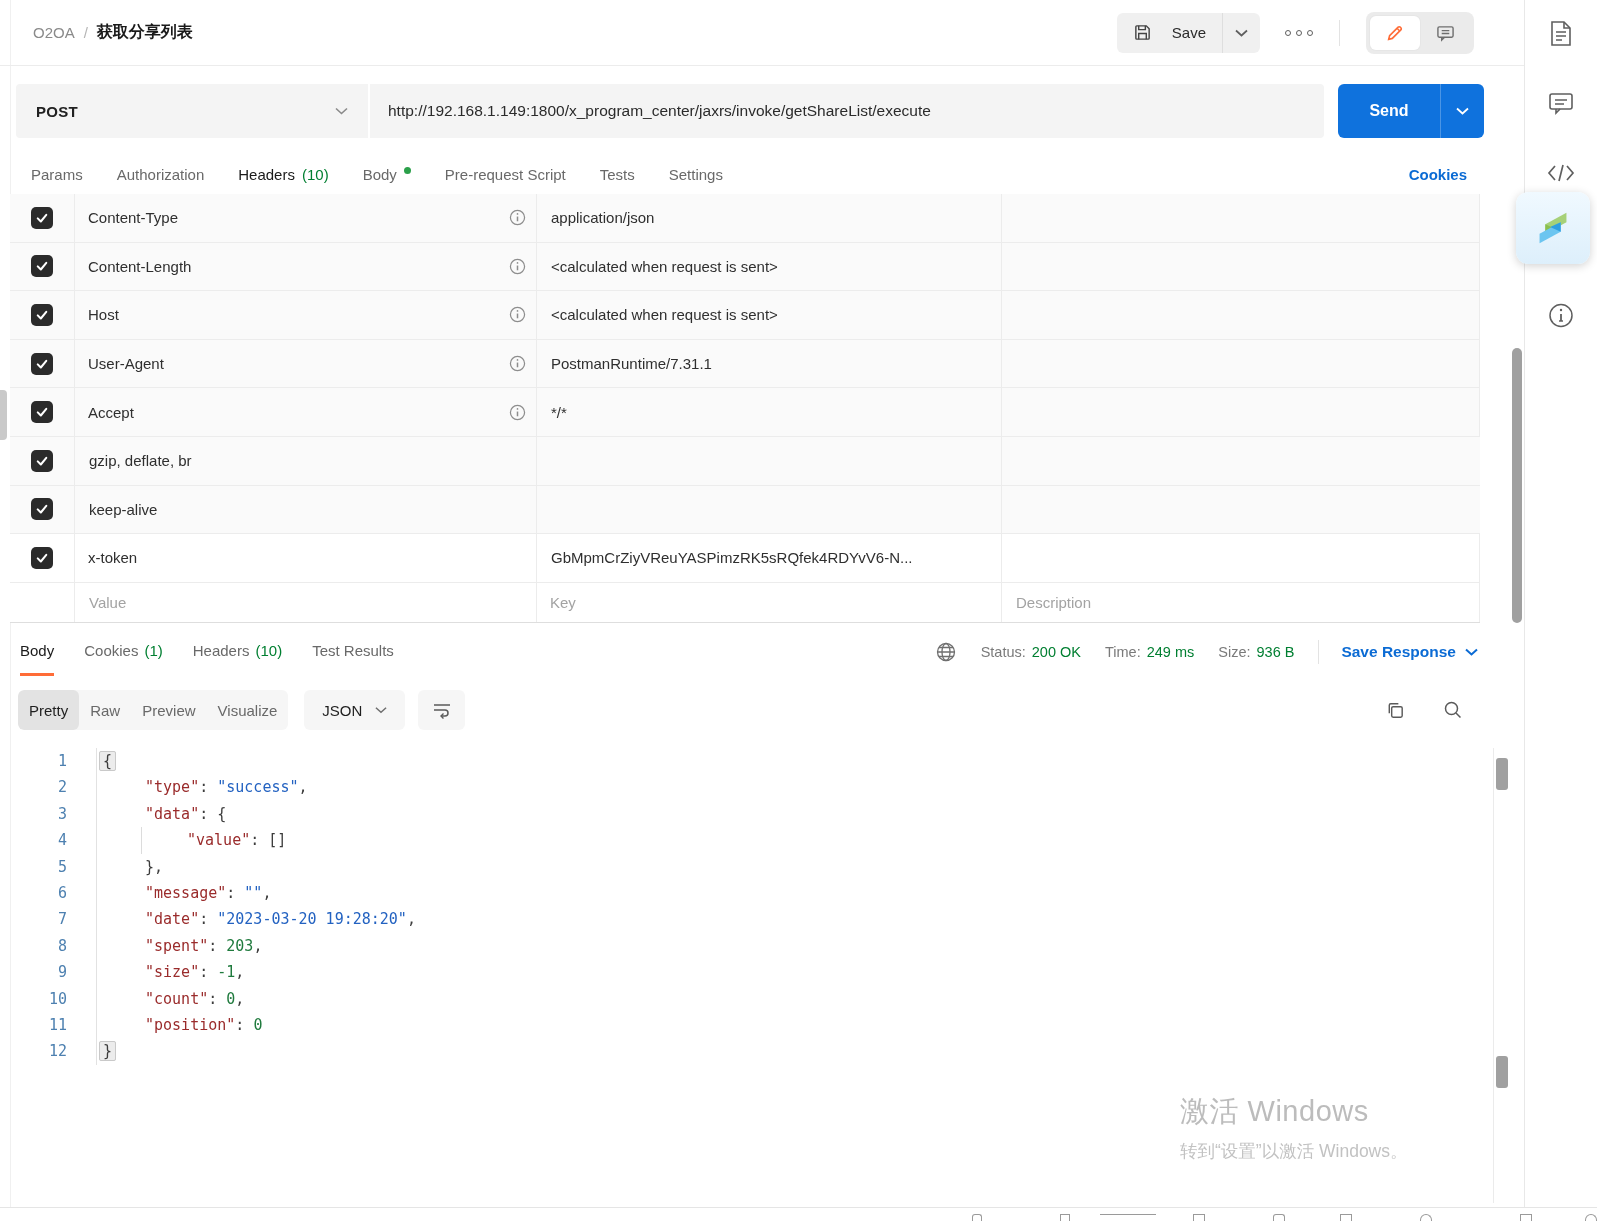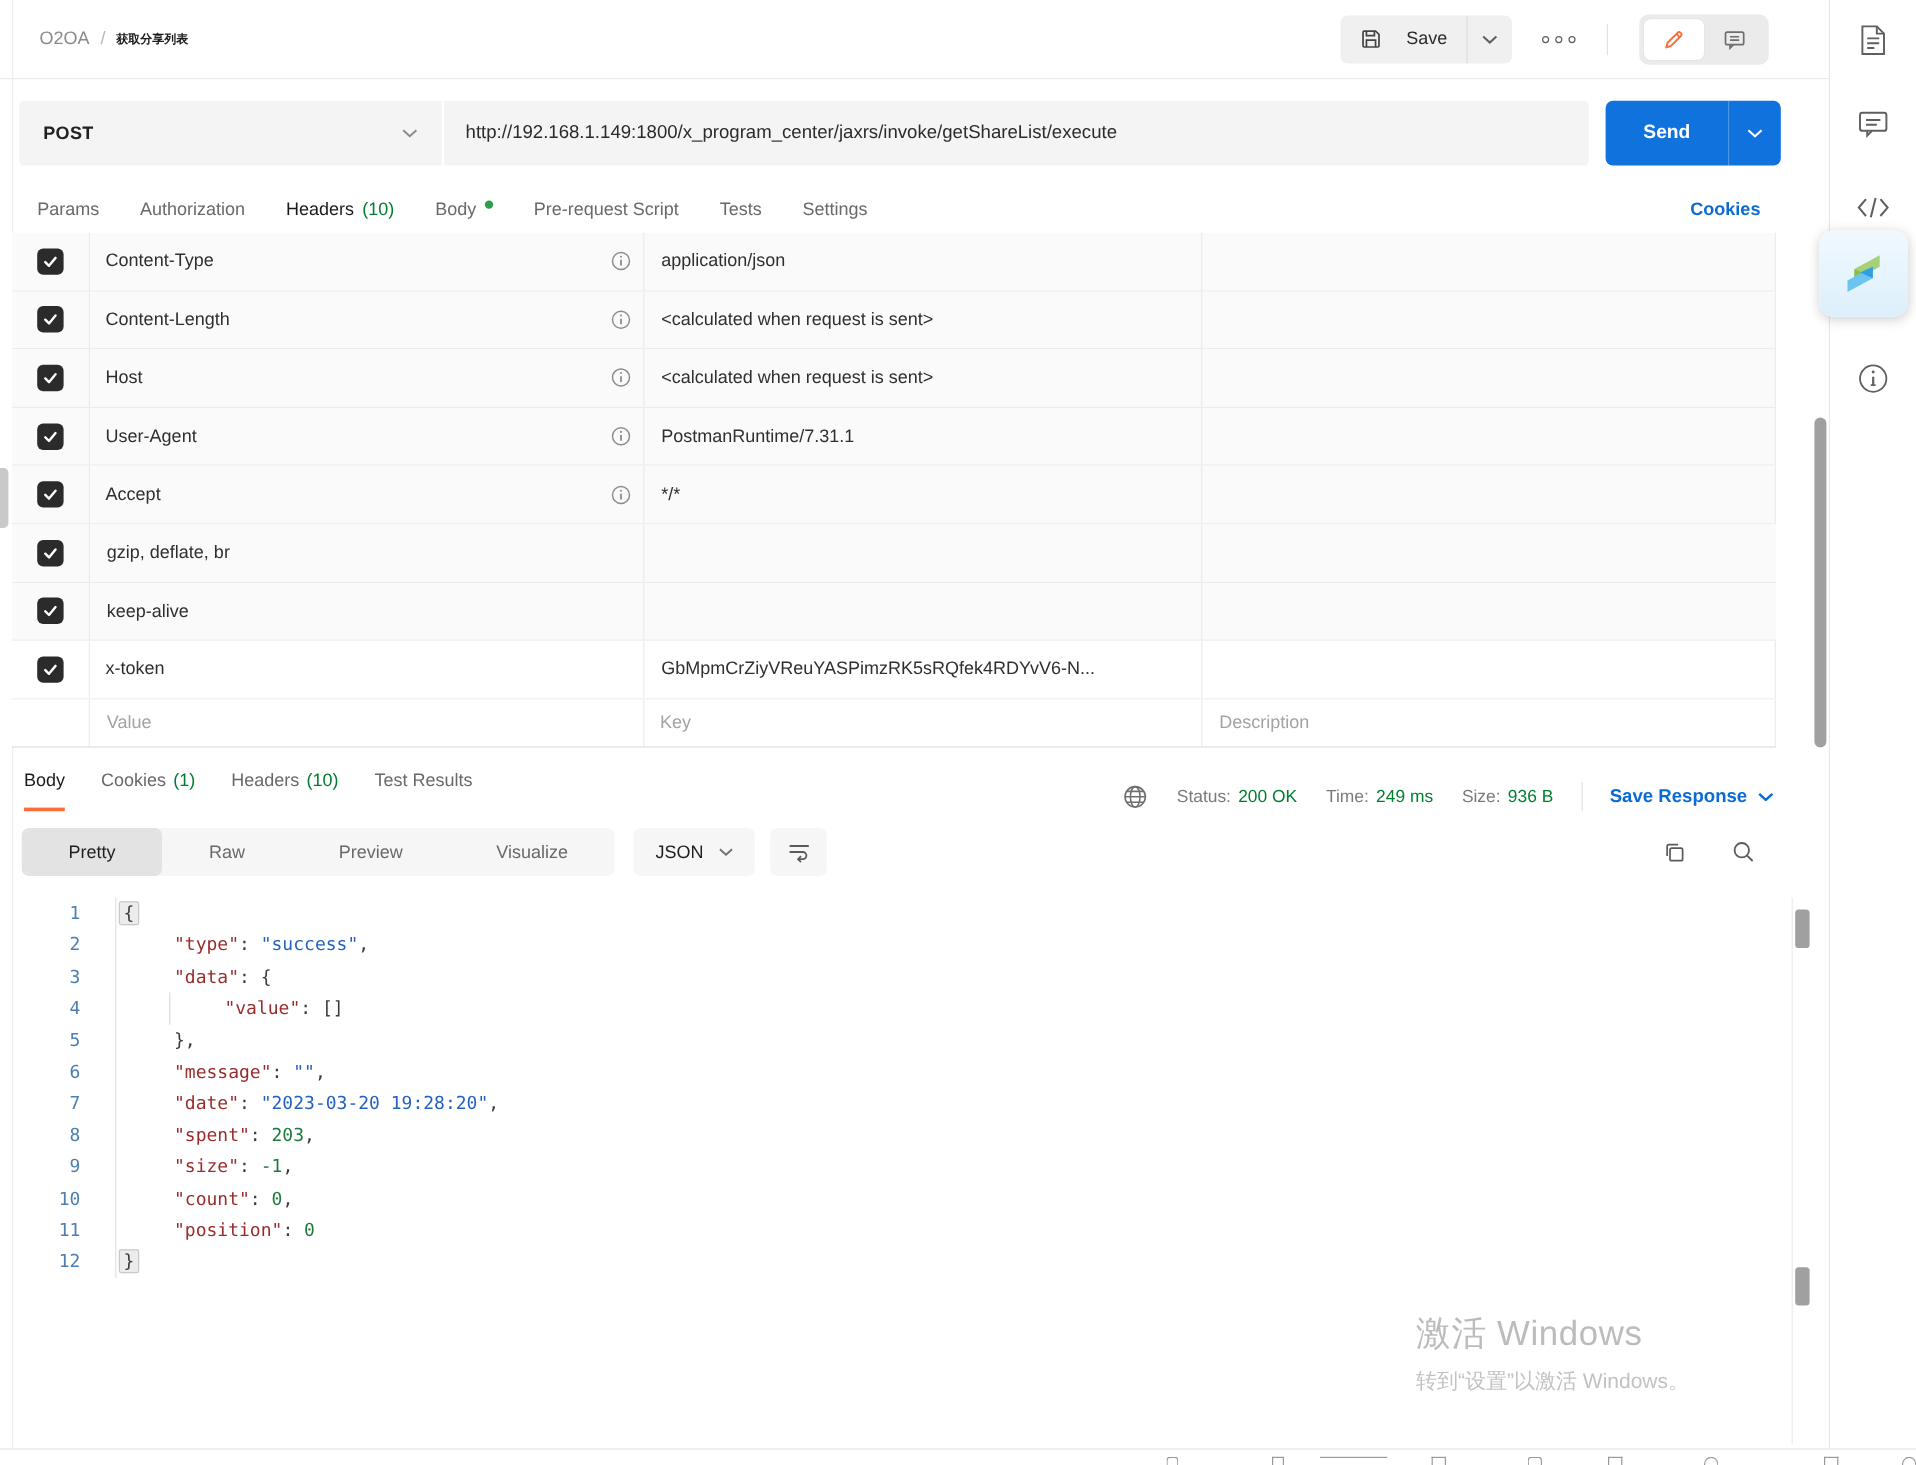--- a/index.html
+++ b/index.html
@@ -15,21 +15,21 @@
   .main{position:absolute;left:0;top:0;width:1524px;height:1221px;}
   .left-rail{position:absolute;left:10px;top:0;height:1207px;border-left:1px solid #f0f0f0;}
   .left-pill{position:absolute;left:0;top:390px;width:7px;height:50px;background:#c9c9c9;border-radius:0 4px 4px 0;}
 
   
   .topbar{position:absolute;left:0;top:0;width:1524px;height:66px;border-bottom:1px solid var(--border);
           display:flex;align-items:center;padding:0 50px 0 33px;}
   .crumb{display:flex;align-items:center;gap:9px;font-size:15px;}
   .crumb .ws{color:#8a8a8a;}
   .crumb .sep{color:#b5b5b5;}
-  .crumb .req{font-weight:bold;font-size:10px;color:#1a1a1a;}
+  .crumb .req{font-weight:bold;font-size:16px;color:#1a1a1a;}
   .tb-right{margin-left:auto;display:flex;align-items:center;}
   .save-group{display:flex;align-items:center;background:#f0f0f0;border-radius:6px;height:40px;overflow:hidden;}
   .save-main{display:flex;align-items:center;gap:20px;padding:0 16px;height:100%;font-size:15px;color:#2b2b2b;cursor:pointer;}
   .save-caret{width:38px;height:100%;display:flex;align-items:center;justify-content:center;border-left:1px solid #dedede;}
   .more{display:flex;gap:5px;margin:0 22px 0 21px;padding:8px 4px;}
   .more i{width:6px;height:6px;border:1.6px solid #5f5f5f;border-radius:50%;}
   .tb-div{width:1px;height:26px;background:#e3e3e3;margin-right:26px;}
   .seg-ec{display:flex;background:#ebebeb;border-radius:8px;padding:4px;}
   .seg-ec .seg{width:50px;height:34px;display:flex;align-items:center;justify-content:center;border-radius:6px;}
   .seg-ec .seg.on{background:#fff;box-shadow:0 0 0 1px #e6e6e6;}
@@ -68,32 +68,32 @@
   .cbx{width:22px;height:22px;border-radius:5px;background:#2b2b2b;display:flex;align-items:center;justify-content:center;}
   .info{margin-left:auto;margin-right:10px;flex:none;}
   .hrow:not(.has-info) .info{display:none;}
   .hrow.empty{height:40px;border-bottom:1px solid #dedede;background:#fff;color:var(--ph);}
   .hscroll{position:absolute;left:1512px;top:348px;width:10px;height:275px;background:#a0a0a0;border-radius:5px;}
 
   
   .resp-meta{position:absolute;left:0;top:628px;width:1524px;height:48px;display:flex;align-items:stretch;gap:30px;
              padding-left:20px;font-size:15px;color:var(--muted);}
   .resp-meta .rtab{gap:6px;}
-  .meta-right{position:absolute;right:46px;top:12px;height:48px;display:flex;align-items:center;font-size:14.5px;}
+  .meta-right{position:absolute;right:46px;top:0;height:48px;display:flex;align-items:center;font-size:14.5px;}
   .meta-right .lab{color:#7a7a7a;}
   .meta-right .val{color:var(--green);margin-left:6px;}
   .meta-pair{display:flex;margin-left:24px;}
   .meta-pair:first-of-type{margin-left:18px;}
   .meta-divider{width:1px;height:24px;background:#e3e3e3;margin:0 0 0 24px;}
   .save-resp{display:flex;align-items:center;gap:9px;color:var(--blue);font-weight:bold;font-size:15.5px;margin-left:22px;cursor:pointer;}
 
   
   .resp-tools{position:absolute;left:18px;top:689px;height:42px;display:flex;align-items:center;}
   .vseg{display:flex;background:#f6f6f6;border-radius:6px;overflow:hidden;height:40px;}
-  .vseg .vtab{display:flex;align-items:center;padding:0 39px;font-size:15px;color:var(--muted);cursor:pointer;}
+  .vseg .vtab{display:flex;align-items:center;padding:0 11px;font-size:15px;color:var(--muted);cursor:pointer;}
   .vseg .vtab.on{background:#e3e3e3;color:#1f1f1f;border-radius:6px;}
   .fmt{margin-left:16px;height:40px;background:#f6f6f6;border-radius:6px;display:flex;align-items:center;gap:13px;
        padding:0 18px;font-size:15px;color:#1f1f1f;cursor:pointer;}
   .wrapbtn{margin-left:13px;width:47px;height:40px;background:#f6f6f6;border-radius:6px;display:flex;align-items:center;justify-content:center;cursor:pointer;}
   .tool-ico{position:absolute;top:697px;width:26px;height:26px;display:flex;align-items:center;justify-content:center;cursor:pointer;}
 
   
   .code{position:absolute;left:0;top:748px;width:1470px;font-family:"DejaVu Sans Mono","Liberation Mono",monospace;font-size:15px;}
   .cline{display:flex;height:26.4px;line-height:26.4px;}
   .gut{width:97px;flex:none;text-align:right;padding-right:29px;color:#4d80b0;border-right:1px solid #e2e2e2;}

